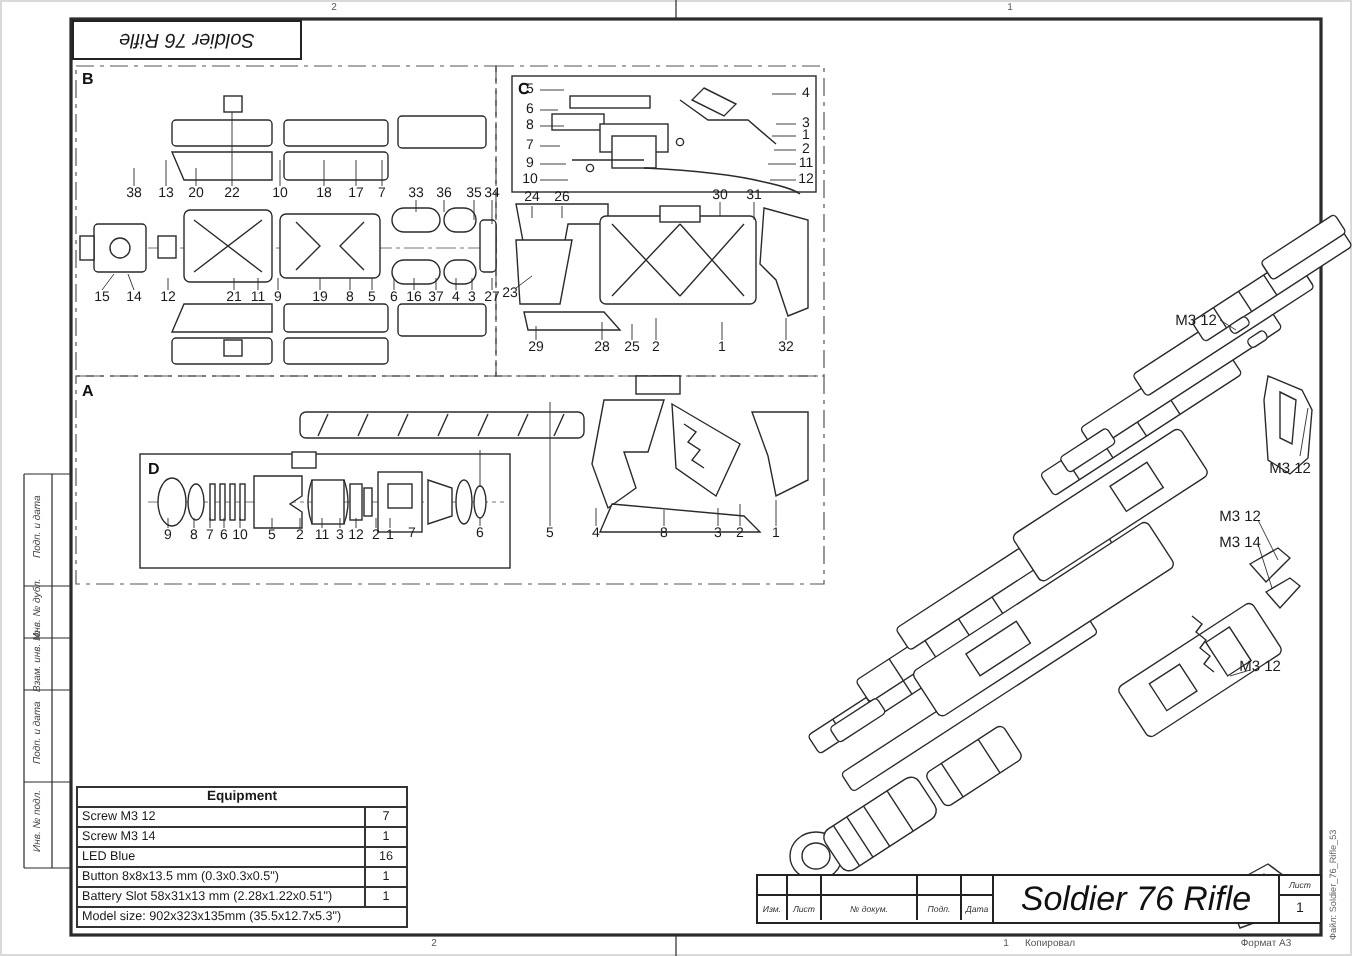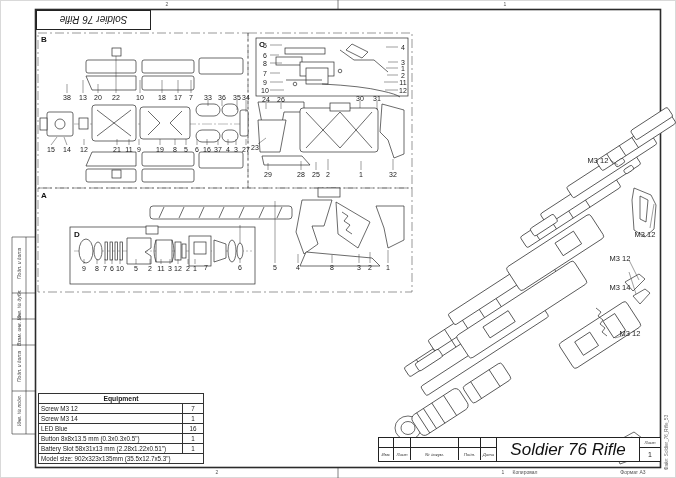--- a/index.html
+++ b/index.html
@@ -325,21 +325,21 @@
     <span class="pn" style="left: 150px; top: 268px;">2</span>
     <span class="pn" style="left: 136px; top: 268px;">5</span>
     <span class="pn" style="left: 120px; top: 268px;">10</span>
     <span class="pn" style="left: 112px; top: 268px;">6</span>
     <span class="pn" style="left: 105px; top: 268px;">7</span>
     <span class="pn" style="left: 97px; top: 268px;">8</span>
     <span class="pn" style="left: 84px; top: 268px;">9</span>
 
   <div></div>
     <span class="m3" style="left: 630px; top: 333px;">M3 12</span>
-    <span class="m3" style="left: 620px; top: 287px;">M3 14</span>
+    <span class="m3" style="left: 620px; top: 271px;">M3 14</span>
     <span class="m3" style="left: 620px; top: 258px;">M3 12</span>
     <span class="m3" style="left: 645px; top: 234px;">M3 12</span>
     <span class="m3" style="left: 598px; top: 160px;">M3 12</span>
 
   <table class="equip">
     <tbody>
         <tr>
           <th colspan="2">Equipment</th>
         </tr>
     <tr>

